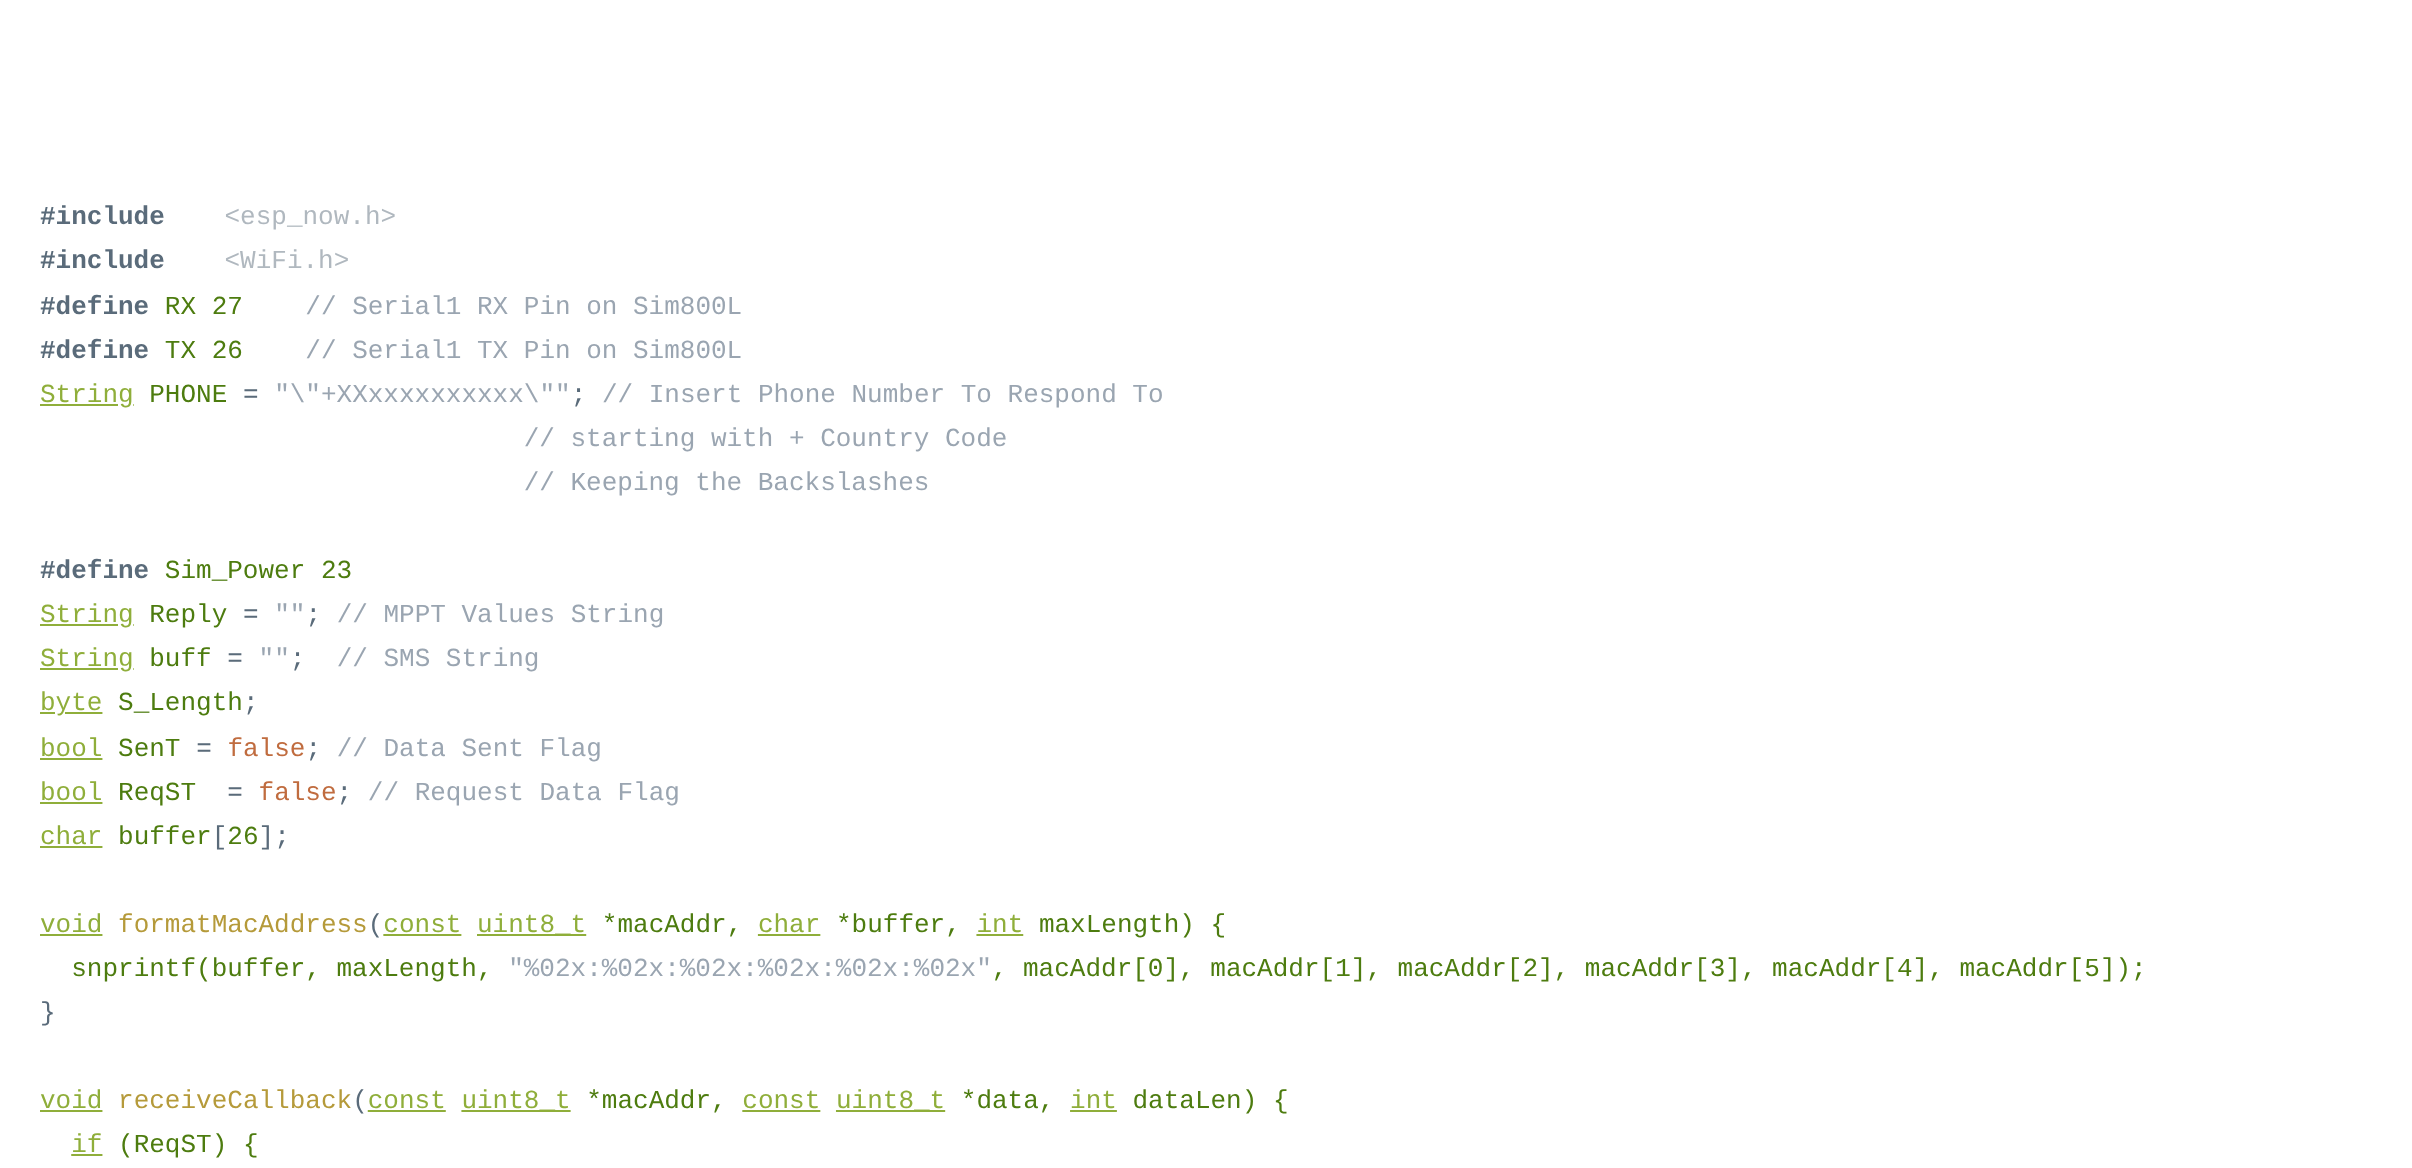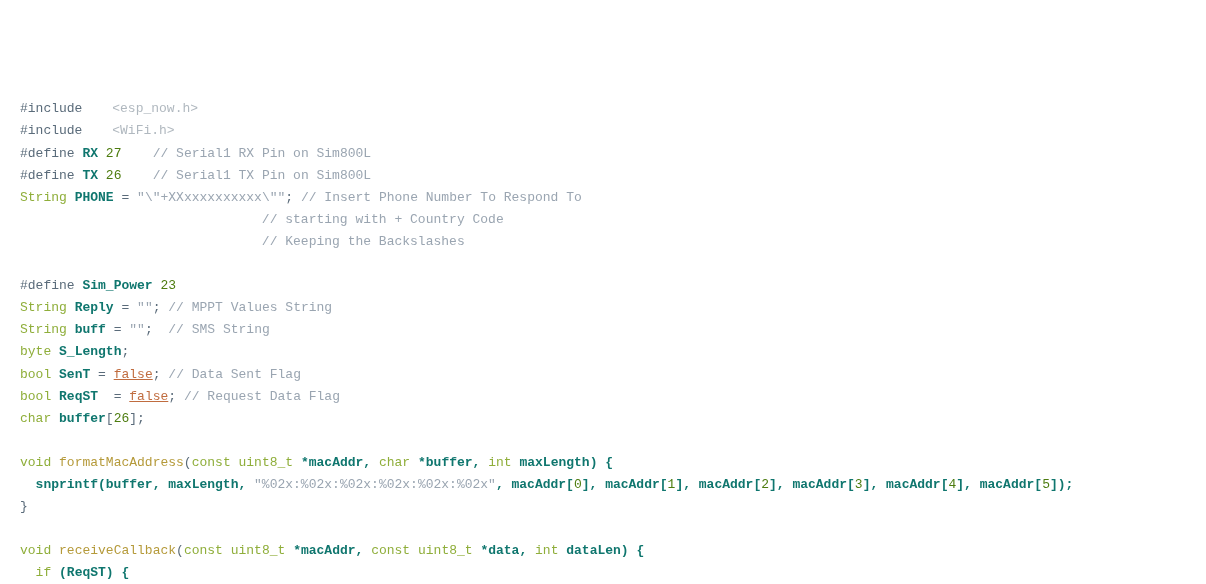--- a/index.html
+++ b/index.html
@@ -9,28 +9,28 @@
     font-family: Consolas, "Courier New", monospace;
     font-size: 13px;
     line-height: 1.7;
     color: #5a6b7a;
     white-space: pre;
     overflow-x: auto;
   }
   .code {
     display: block;
   }   
-  .pp  { color: #5a6b7a; font-weight: normal; }
+  .pp  { color: #5a6b7a; font-weight: bold; }
   .inc { color: #b0b8bf; margin-left: 22px; }                      
-  .typ { color: #8fae3a; }                      
-  .id  { color: #0f766e; font-weight: bold; }   
+  .typ { color: #8fae3a; text-decoration: underline; }                      
+  .id  { color: #4d7c0f; font-weight: normal; }   
   .fn  { color: #b59a3a; font-weight: normal; }   
   .str { color: #9aa5b1; }                      
   .num { color: #4d7c0f; }                      
-  .boo { color: #c06c3f; text-decoration: underline; }                      
+  .boo { color: #c06c3f; }                      
   .cmt { color: #9aa5b1; }                      
   .pun { color: #5a6b7a; }
 </style>
 </head>
 <body>
 
 
 
 <div class="code"><span><span class="pp">#include</span> <span class="inc">&lt;esp_now.h&gt;</span></span>
 <span><span class="pp">#include</span> <span class="inc">&lt;WiFi.h&gt;</span></span>

